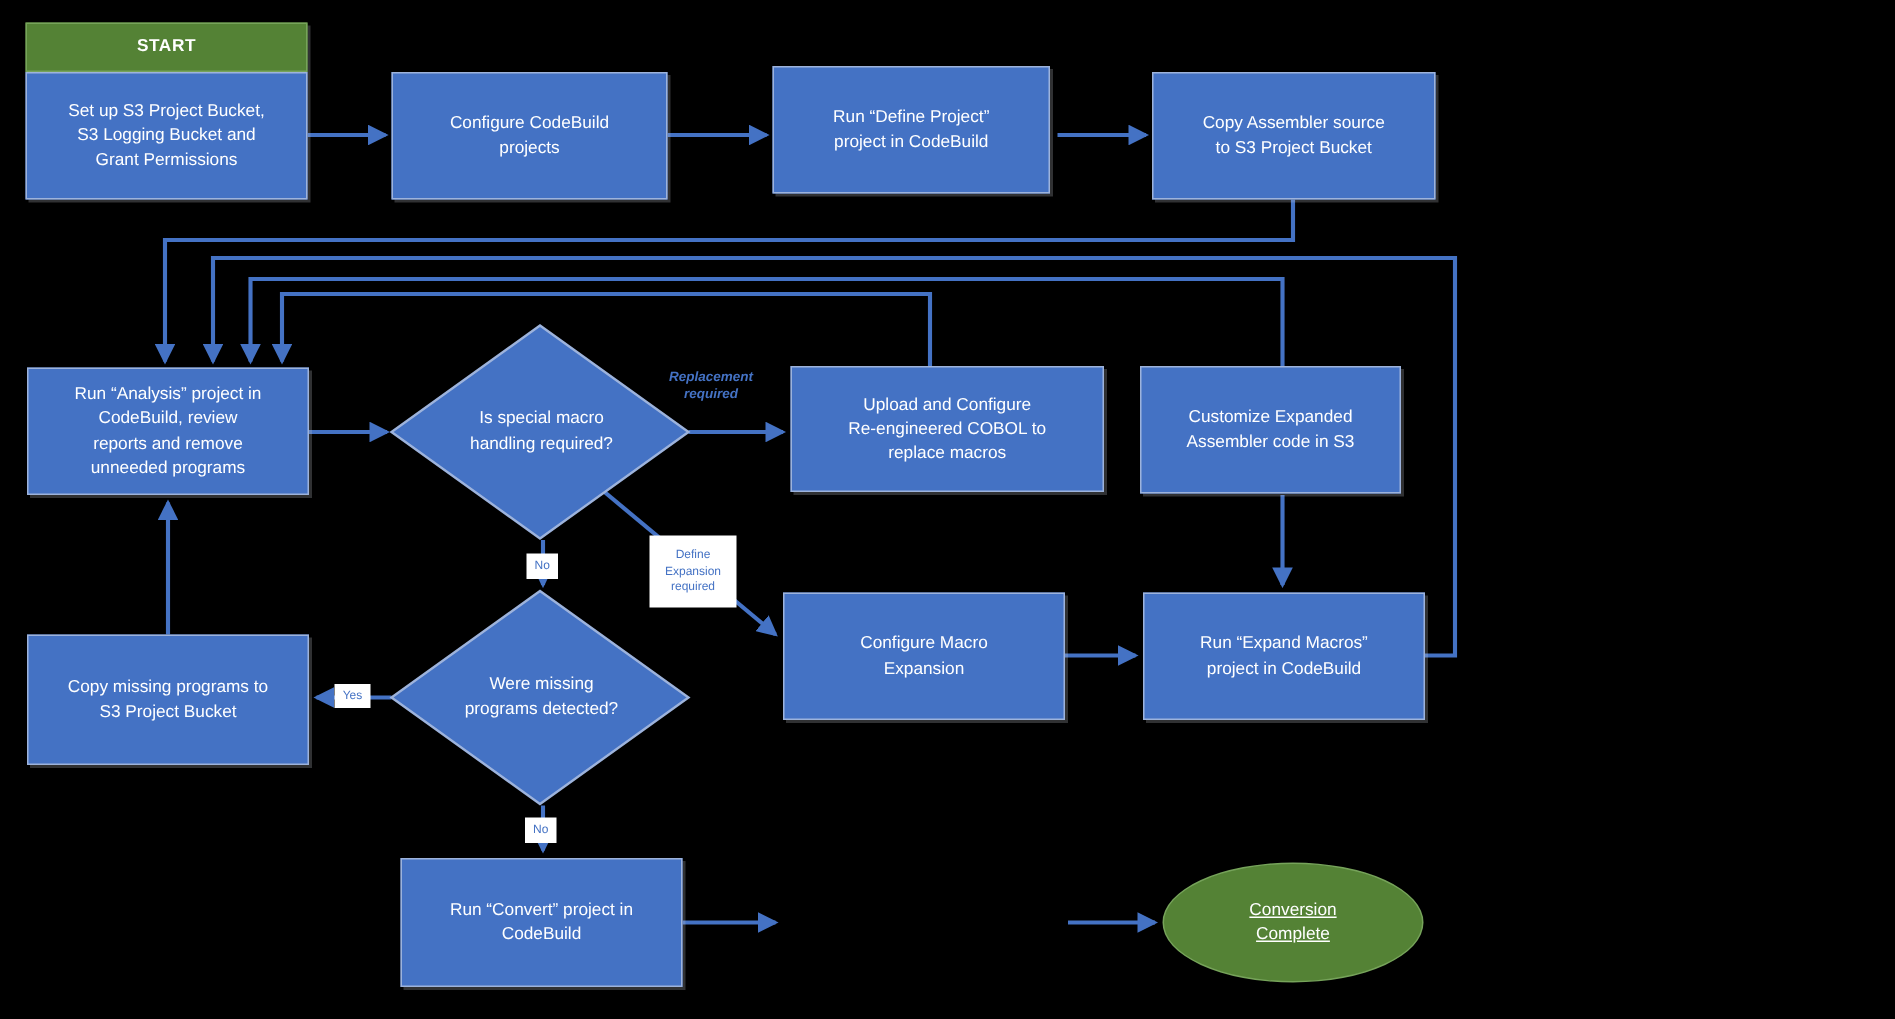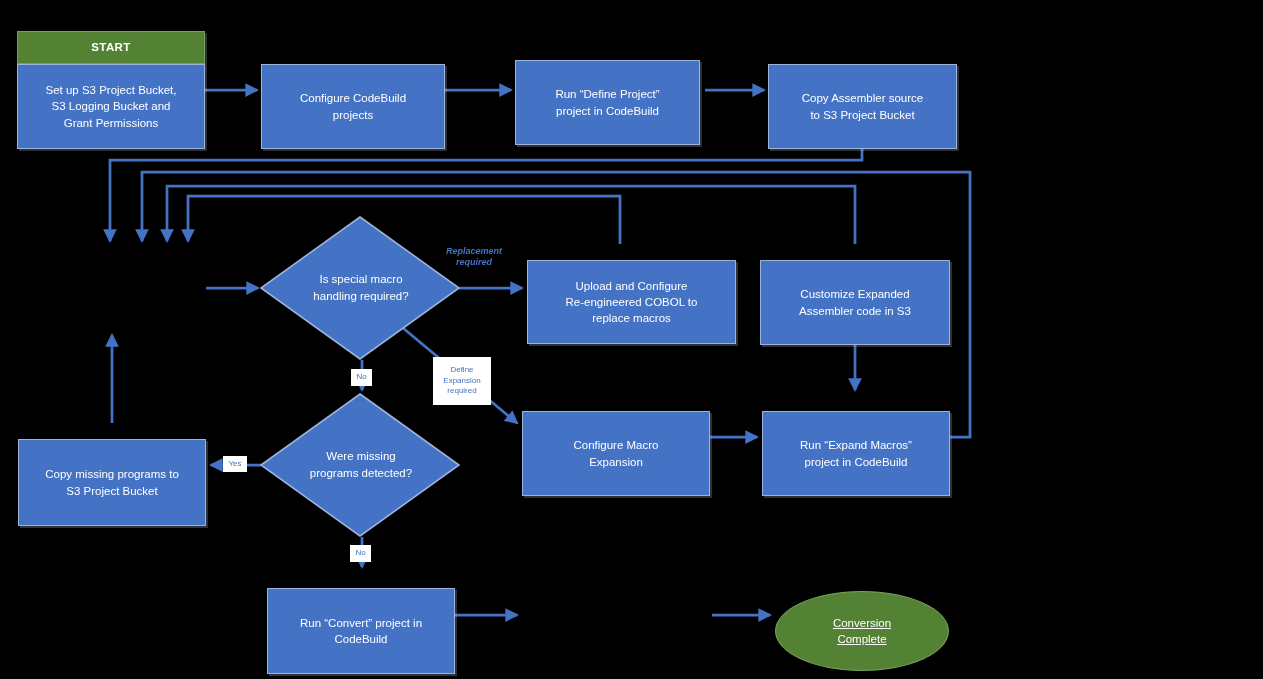--- a/index.html
+++ b/index.html
@@ -5,21 +5,21 @@
   html,body{margin:0;padding:0;background:#000;}
   .canvas{
     position:relative;width:1263px;height:679px;background:#000;overflow:hidden;
     font-family:"Liberation Sans","DejaVu Sans",sans-serif;
   }
   .wires{position:absolute;left:0;top:0;width:1263px;height:679px;}
   .node{
     position:absolute;display:flex;align-items:center;justify-content:center;
     background:#4472C4;border:1.6px solid #9DB3DC;box-sizing:border-box;
     color:#fff;font-size:11.5px;line-height:1.4;text-align:center;
-    white-space:pre-line;box-shadow:2px 2px 0 rgba(190,195,205,0.25);margin-top:16px;
+    white-space:pre-line;box-shadow:2px 2px 0 rgba(190,195,205,0.25);
   }
   .node-green{
     background:#548235;border-color:#76A35A;
   }
   .start{
     font-weight:600;letter-spacing:.4px;font-size:11.5px;
   }
   .ellipse{
     border-radius:50%;box-shadow:none;text-decoration:underline;
   }
@@ -82,29 +82,33 @@
 
   <div class="node" style="left:261px;top:48px;width:184px;height:85px">Configure CodeBuild
 projects</div>
 
   <div class="node" style="left:515px;top:44px;width:185px;height:85px">Run “Define Project”
 project in CodeBuild</div>
 
   <div class="node" style="left:768px;top:48px;width:189px;height:85px">Copy Assembler source
 to S3 Project Bucket</div>
 
+  <div class="node" style="left:18px;top:245px;width:188px;height:85px">Run “Analysis” project in
+CodeBuild, review
+reports and remove
+unneeded programs</div>
 
   <div class="diamond-text" style="left:275px;top:253px;width:172px;height:70px">Is special macro
 handling required?</div>
 
   <div class="node" style="left:527px;top:244px;width:209px;height:84px">Upload and Configure
 Re-engineered COBOL to
 replace macros</div>
 
-  <div class="node" style="left:760px;top:244px;width:190px;height:85px">Customize Expanded
+  <div class="node" style="left:760px;top:244px;width:174px;height:85px">Customize Expanded
 Assembler code in S3</div>
 
   <div class="node" style="left:522px;top:395px;width:188px;height:85px">Configure Macro
 Expansion</div>
 
   <div class="node" style="left:762px;top:395px;width:188px;height:85px">Run “Expand Macros”
 project in CodeBuild</div>
 
   <div class="diamond-text" style="left:275px;top:430px;width:172px;height:70px">Were missing
 programs detected?</div>

